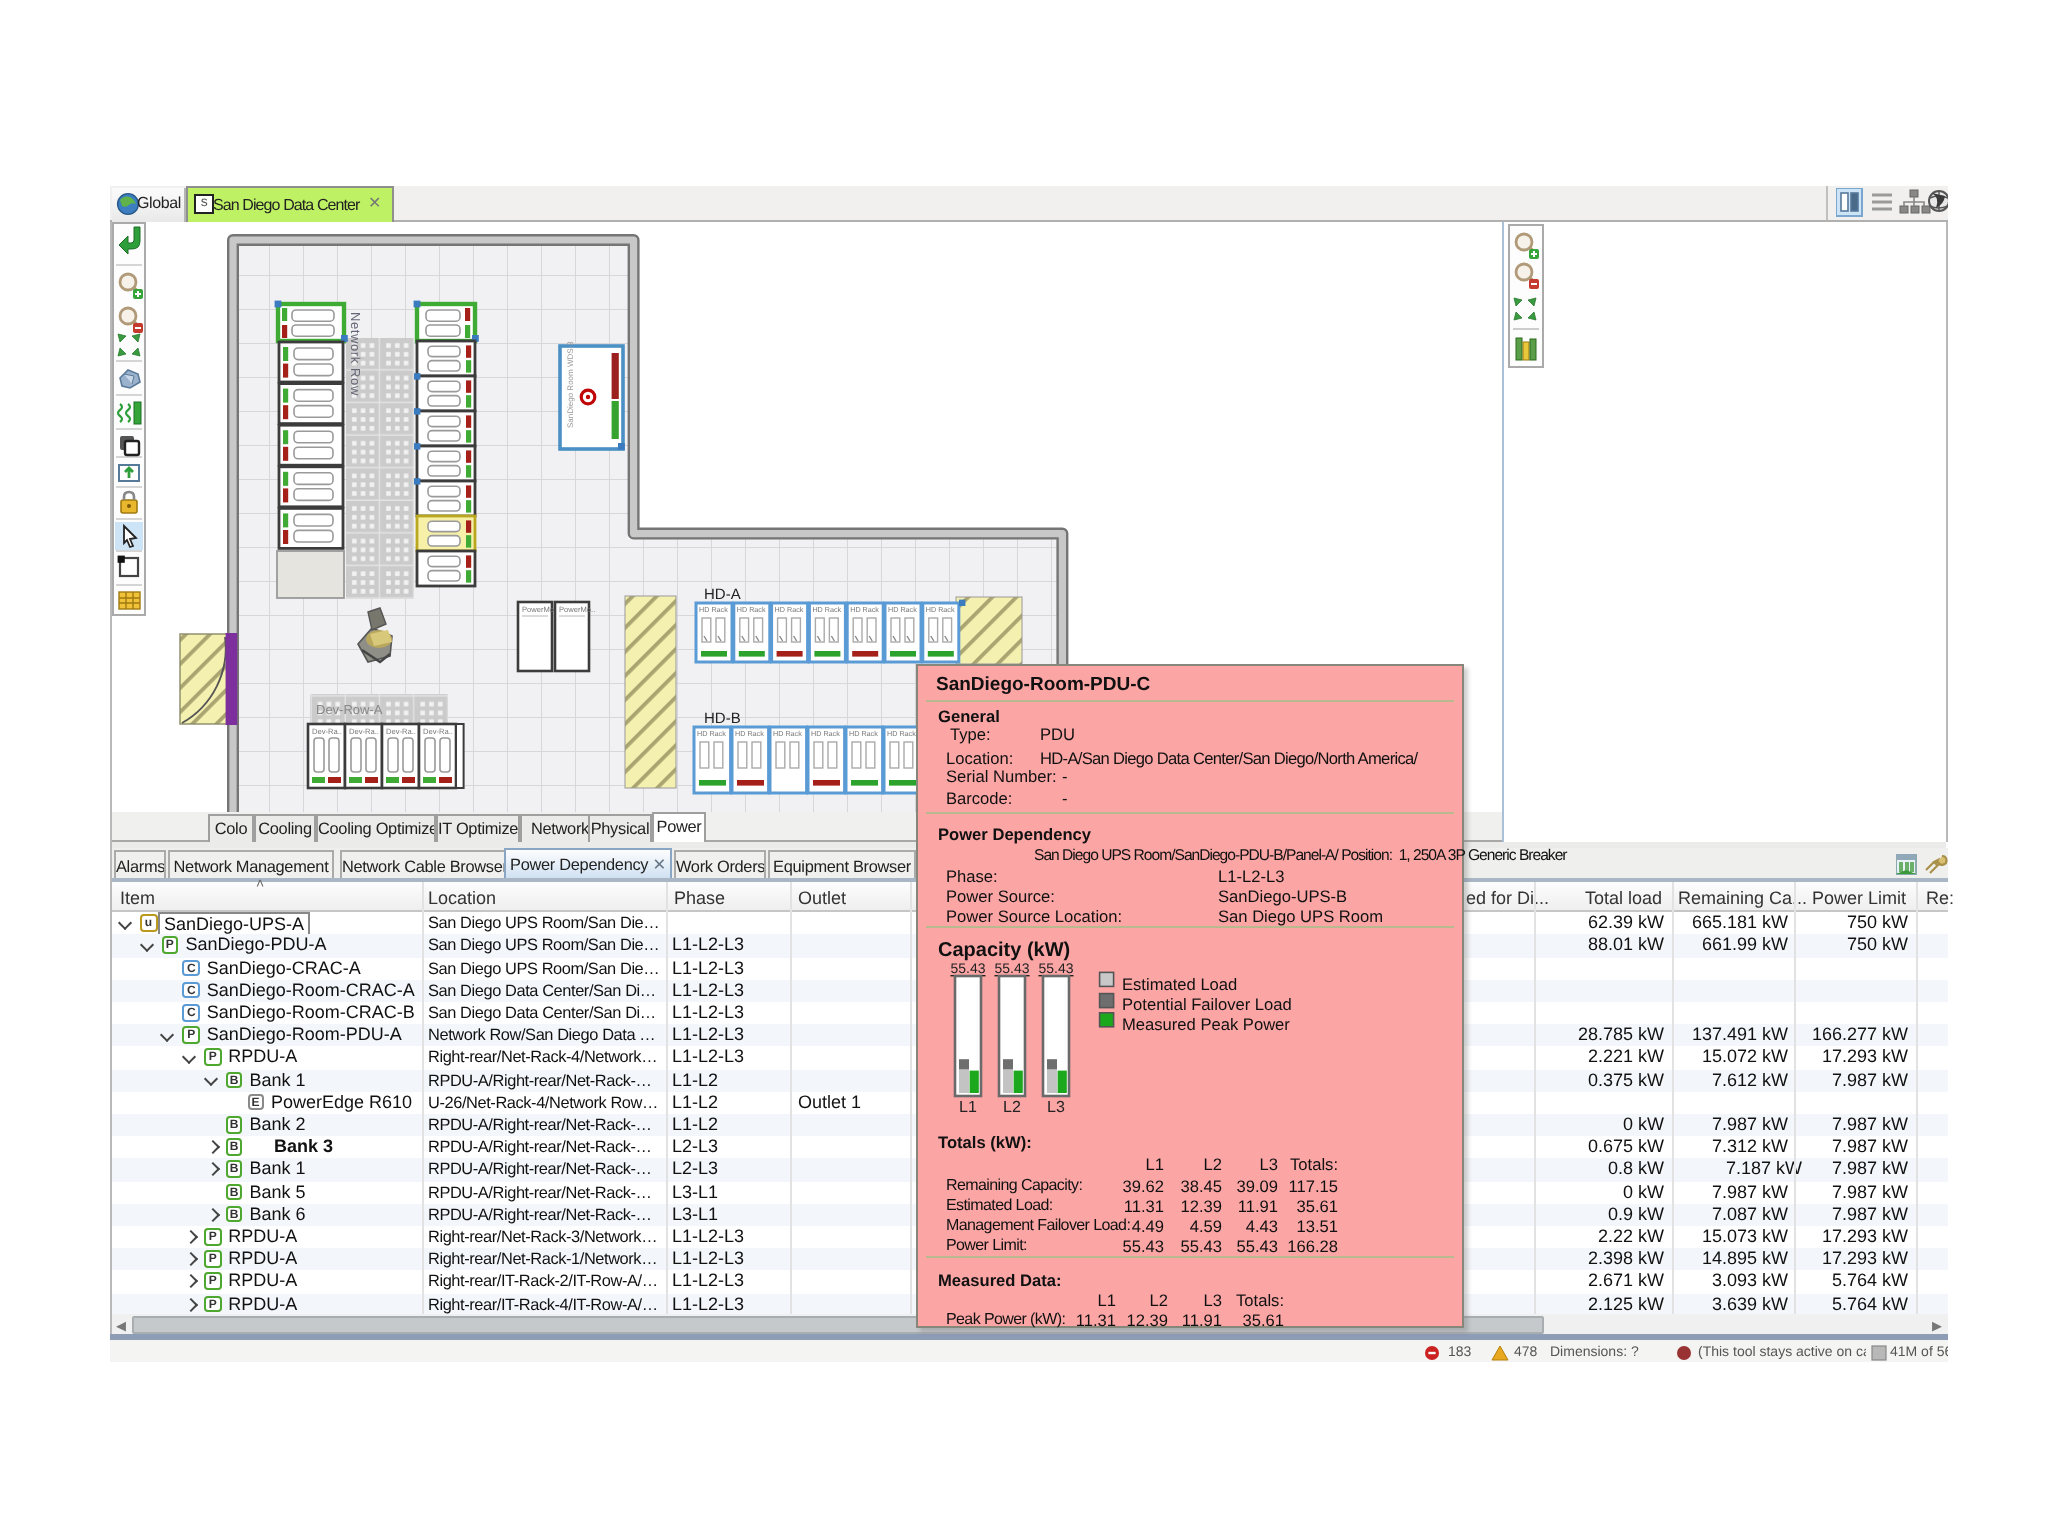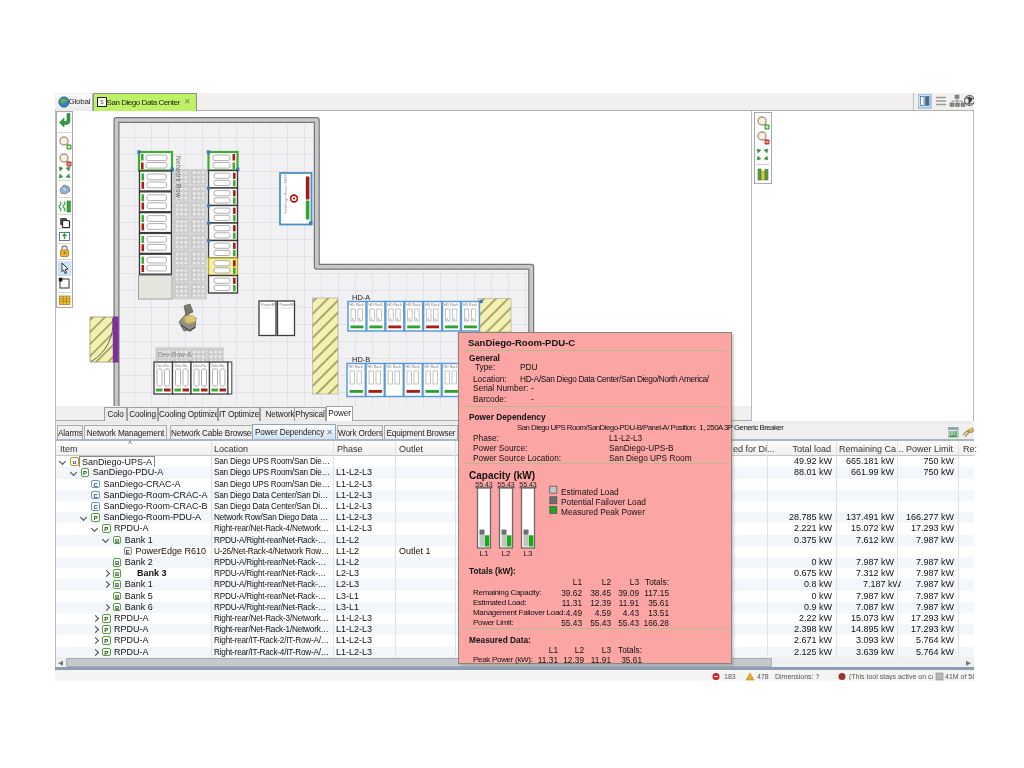--- a/index.html
+++ b/index.html
@@ -505,21 +505,21 @@
 <div class="hcell" style="left:770px;top:444px;position:absolute;width:61px;text-align:right;font-size:9px;color:#333;">Total load</div>
 <div class="hcell" style="left:839px;top:444px;position:absolute;font-size:9px;color:#333;">Remaining Ca...</div>
 <div class="hcell" style="left:880px;top:444px;position:absolute;width:73px;text-align:right;font-size:9px;color:#333;">Power Limit</div>
 <div class="hcell" style="left:963px;top:444px;position:absolute;font-size:9px;color:#333;">Re:</div>
 <div style="position:absolute;left:128px;top:439px;font-size:7px;color:#666;">˄</div>
 <div class="trow" style="top:456.2px;">
     <span class="chev open" style="left:4.0px;"></span>
     <span class="icon iU" style="left:14.0px;">u</span>
     <span class="tw" style="left:26.0px;border:1px solid #888;padding:0 2px;margin-left:-3px;">SanDiego-UPS-A</span>
     <span class="tw" style="left:158px;width:116px;overflow:hidden;text-overflow:ellipsis;font-size:8.2px;letter-spacing:-.2px;">San Diego UPS Room/San Diego/...</span>
-    <span class="num" style="left:714px;width:62px;">49.92 kW</span>
+    <span class="num" style="left:714px;width:62px;">62.39 kW</span>
     <span class="num" style="left:776px;width:62px;">665.181 kW</span>
     <span class="num" style="left:836px;width:62px;">750 kW</span>
   </div>
 <div class="trow alt" style="top:467.4px;">
     <span class="chev open" style="left:14.7px;"></span>
     <span class="icon iP" style="left:24.7px;">P</span>
     <span class="tw" style="left:36.7px;">SanDiego-PDU-A</span>
     <span class="tw" style="left:158px;width:116px;overflow:hidden;text-overflow:ellipsis;font-size:8.2px;letter-spacing:-.2px;">San Diego UPS Room/San Diego/...</span>
     <span class="tw" style="left:280px;">L1-L2-L3</span>
     <span class="num" style="left:714px;width:62px;">88.01 kW</span>

